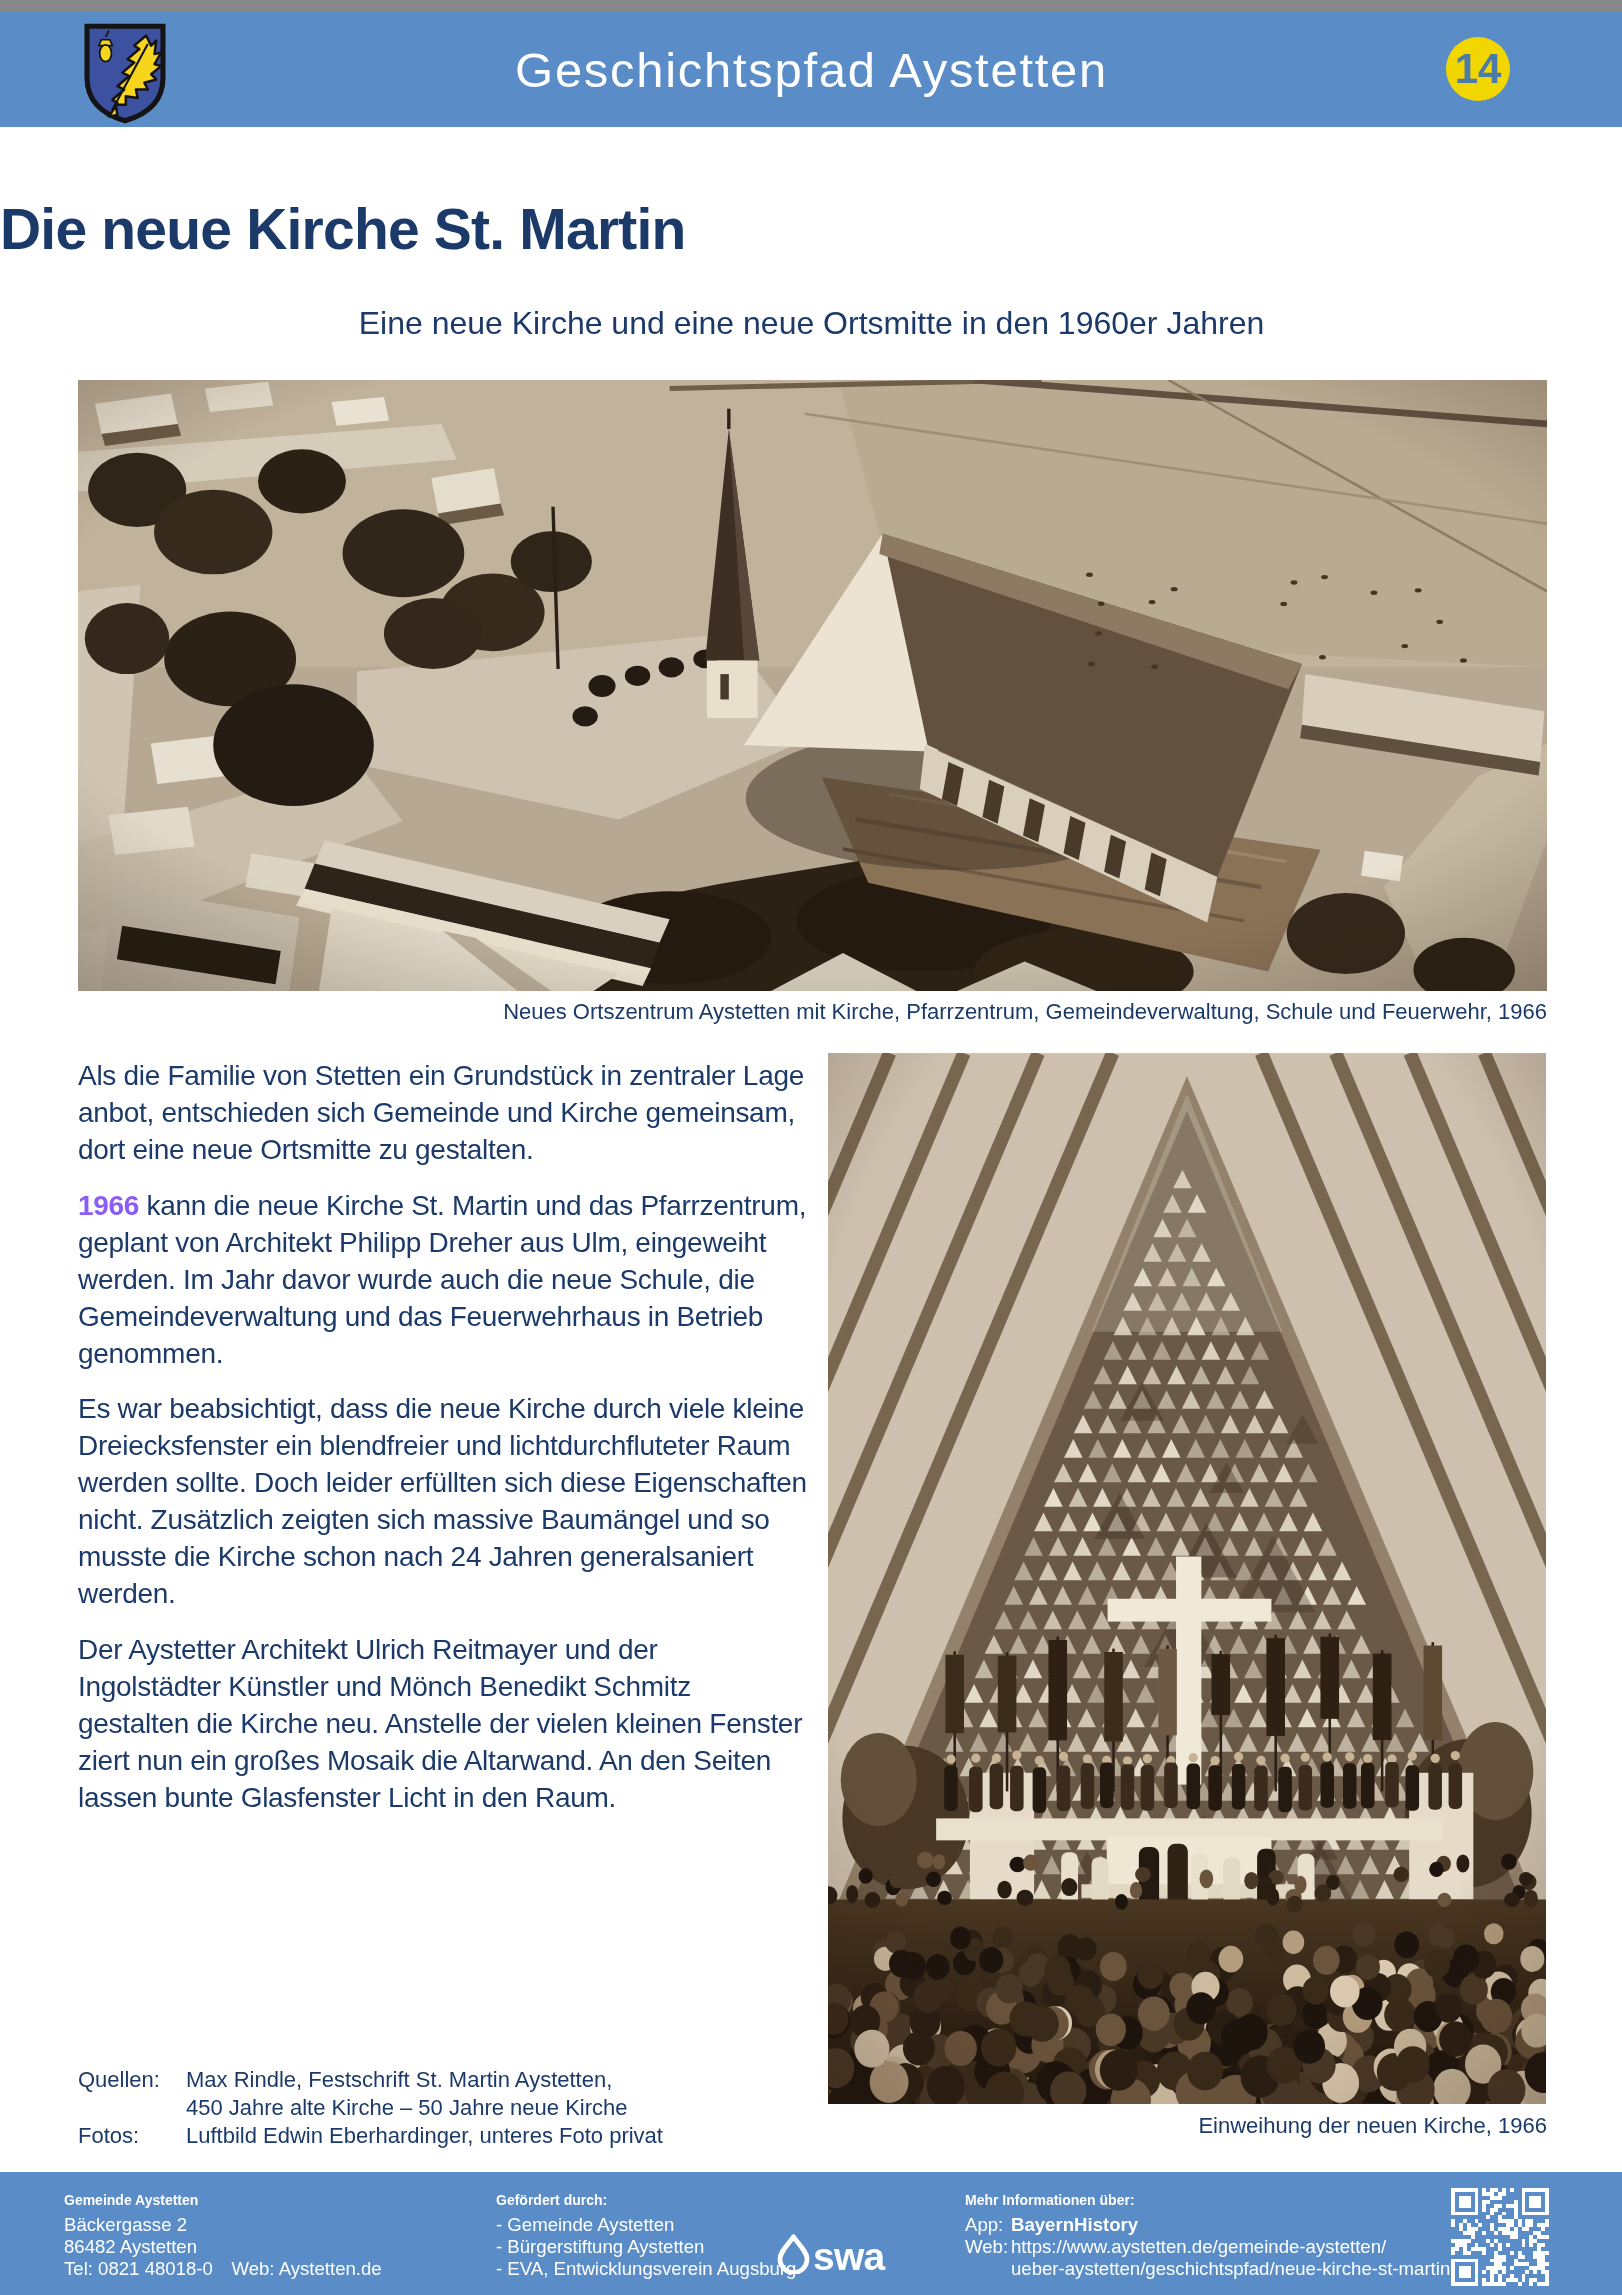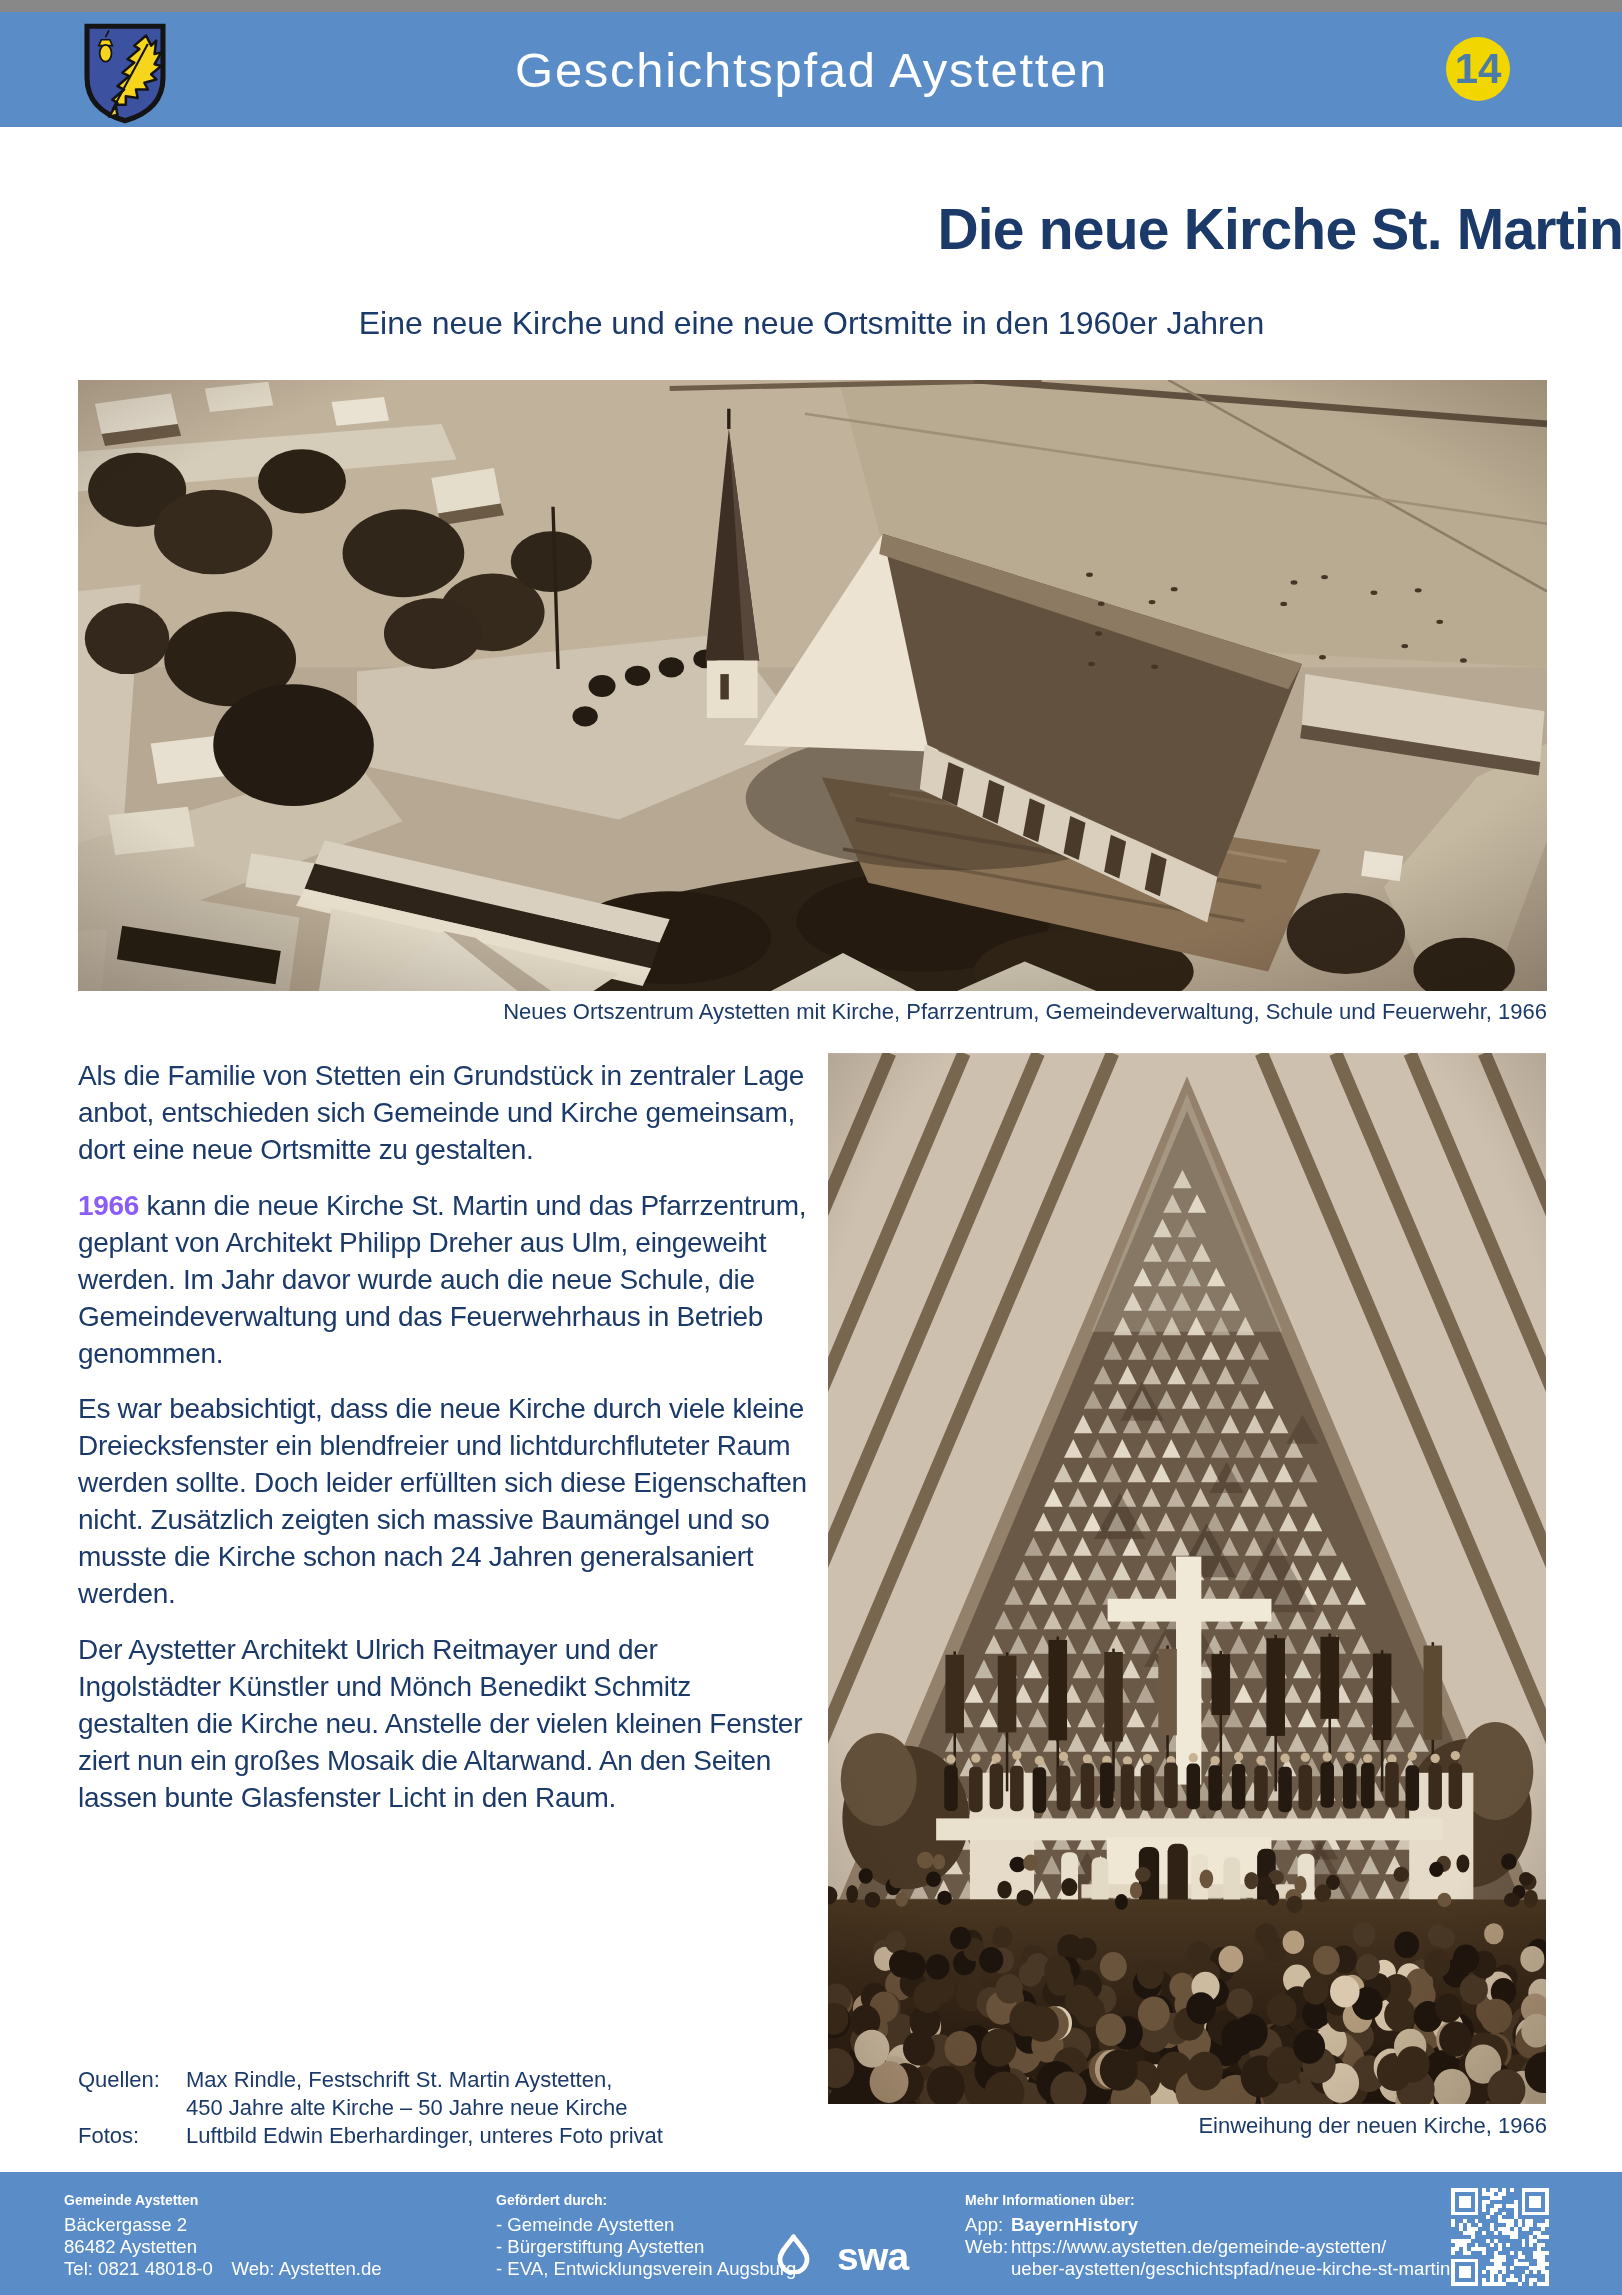--- a/index.html
+++ b/index.html
@@ -10,21 +10,21 @@
   .header{position:absolute;left:0;top:0;width:1623px;height:115px;background:#5a8dc8}
   .header-title{position:absolute;left:0;top:0;width:100%;height:115px;display:flex;
                 align-items:center;justify-content:center;color:#ffffff;font-size:49px;
                 font-weight:400;letter-spacing:1.7px}
   .crest{position:absolute;left:80px;top:10px}
   .badge{position:absolute;left:1446px;top:25px;width:64px;height:64px;border-radius:50%;
          background:#f2d600;display:flex;align-items:center;justify-content:center;
          color:#4b7ba6;font-weight:bold;font-size:42px}
 
   
-  .main-title{position:absolute;left:0;top:188px;width:100%;text-align:right;color:#1c3a69;
+  .main-title{position:absolute;left:0;top:188px;width:100%;text-align:left;color:#1c3a69;
               font-size:57px;font-weight:bold;letter-spacing:-0.8px;line-height:59px}
   .subtitle{position:absolute;left:0;top:294px;width:100%;text-align:center;color:#1c3a69;
             font-size:32px;line-height:35px}
 
   
   .aerial{position:absolute;left:78px;top:368px}
   .interior{position:absolute;left:828px;top:1041px}
   .caption{position:absolute;color:#1c3a69;font-size:22px;line-height:25px}
   .caption-aerial{top:987px;right:76px;text-align:right}
   .caption-interior{top:2101px;right:76px;text-align:right}
@@ -43,21 +43,21 @@
   
   .footer{position:absolute;left:0;top:2160px;width:1623px;height:135px;background:#5a8dc8;color:#fff}
   .f-col{position:absolute;top:17px;font-size:18.6px;line-height:22px}
   .f-head{font-size:14px;font-weight:bold;margin-bottom:2.5px}
   .f1{left:64px}.f2{left:496px}.f3{left:965px}
   .f3 .row{display:flex}
   .f3 .lbl{width:46px;flex:0 0 46px}
   .bold{font-weight:bold}
   .url2{margin-left:46px}
   .tel-web span+span{margin-left:18.6px}
-  .swa{position:absolute;left:776px;top:61px;display:flex;align-items:flex-end;gap:26px}
+  .swa{position:absolute;left:776px;top:61px;display:flex;align-items:flex-end;gap:2px}
   .swa-text{font-size:39px;font-weight:bold;letter-spacing:-0.8px;line-height:0.86;color:#fff}
   .qr{position:absolute;left:1451px;top:16px}
 </style>
 </head>
 <body>
 
 <div class="page">
 
   <div class="header">
     <div class="header-title">Geschichtspfad Aystetten</div>

